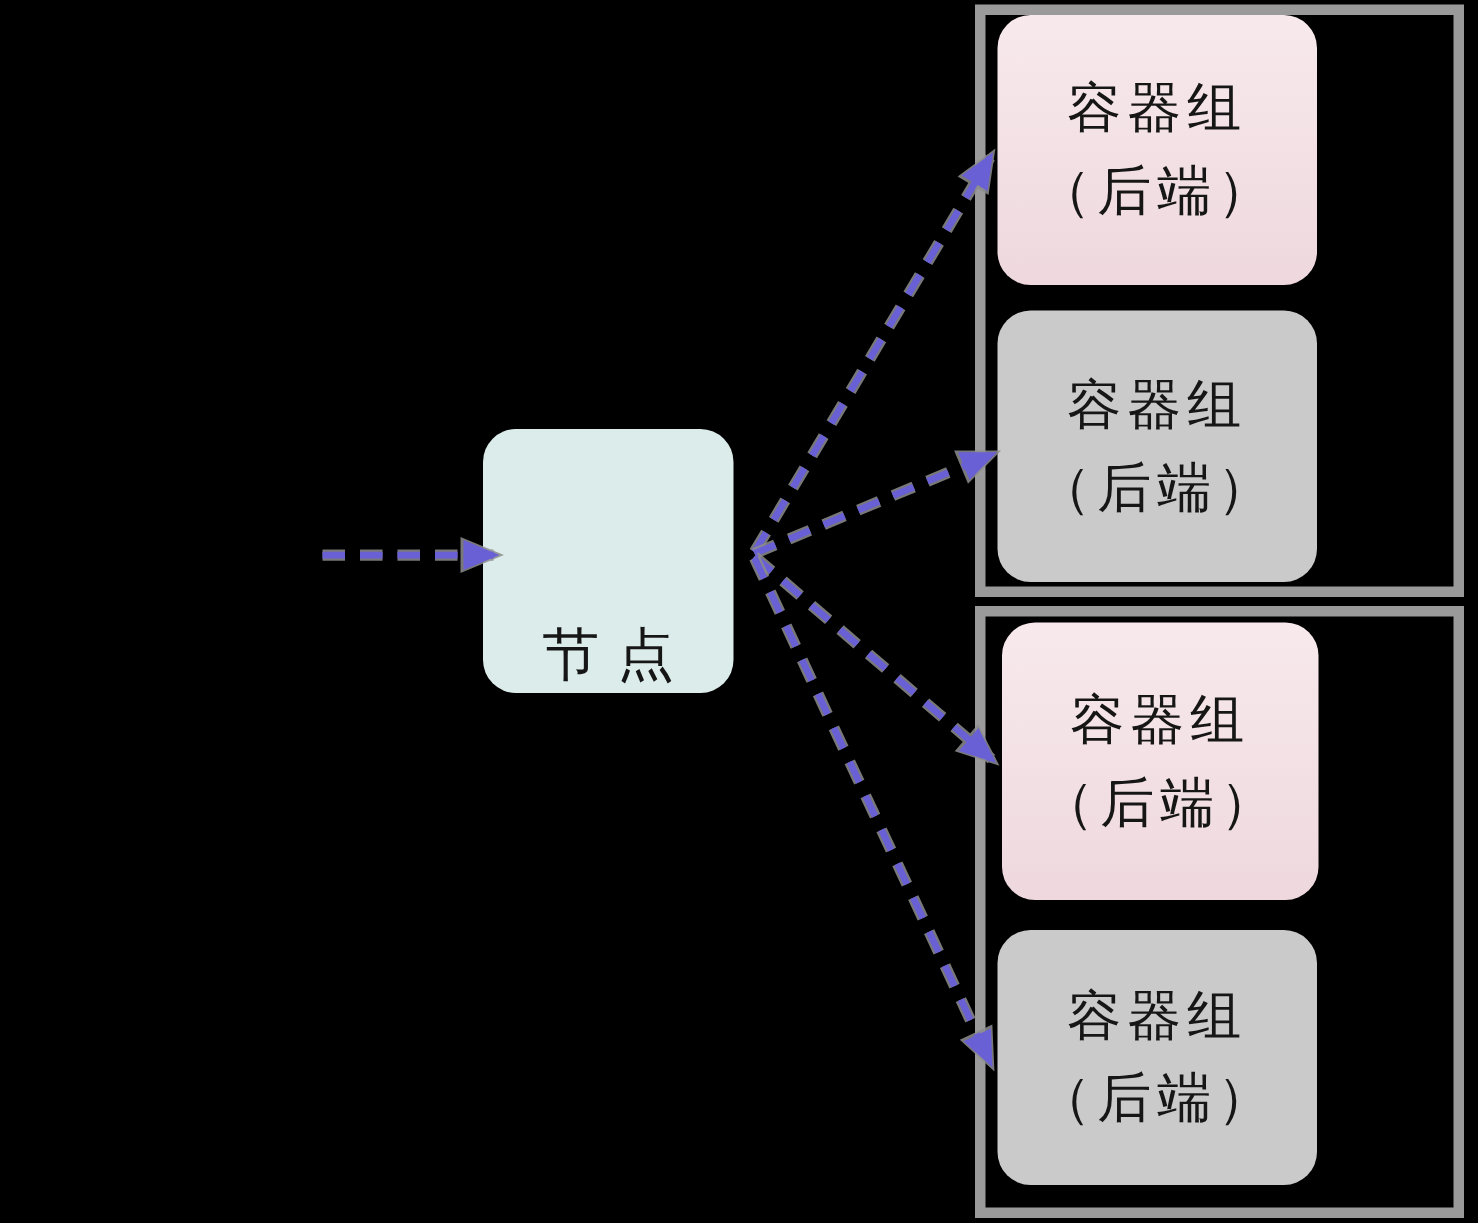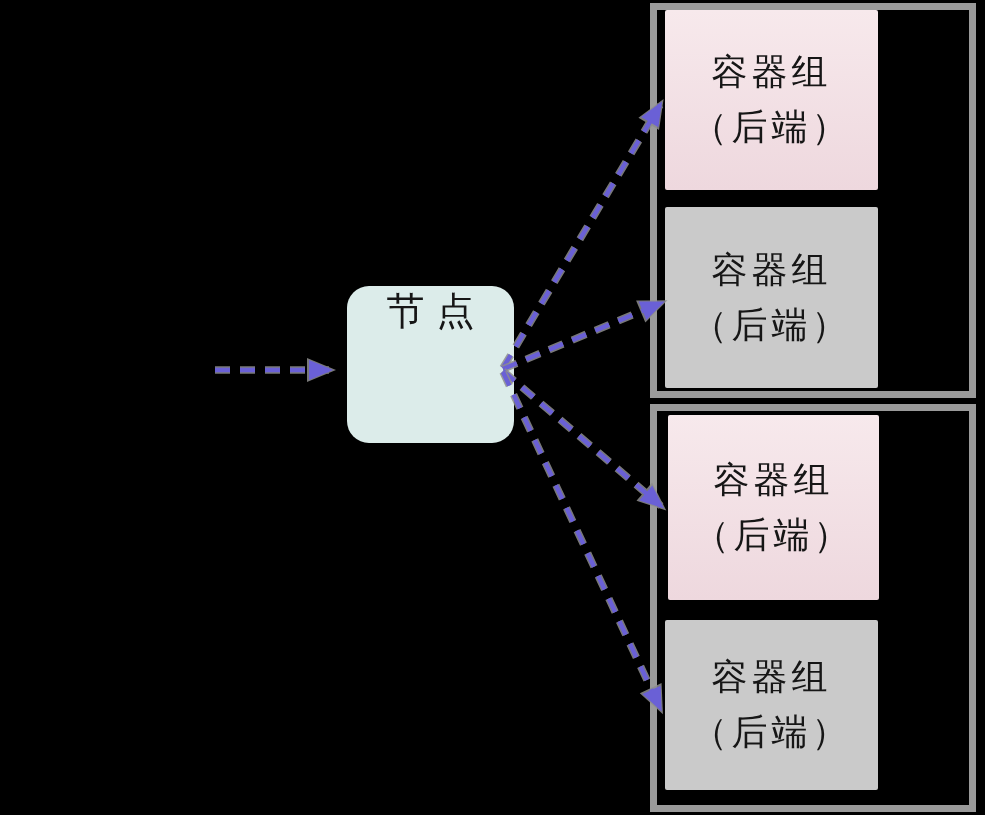--- a/index.html
+++ b/index.html
@@ -22,45 +22,45 @@
     font-family:"Liberation Serif","DejaVu Serif",serif;
   }
   .edges{position:absolute;left:0;top:0;width:985px;height:815px;z-index:2;pointer-events:none;}
   .edges marker{overflow:visible;}
   .halo{stroke:var(--arrow_halo);stroke-width:7.5;fill:none;stroke-dasharray:15 10;stroke-linecap:butt;opacity:.85;}
   .main{stroke:var(--arrow);stroke-width:4.5;fill:none;stroke-dasharray:15 10;stroke-linecap:butt;}
   .mk-purple{fill:var(--arrow);}
   .mk-gray{fill:var(--arrow_halo);}
 
   .node{
-    position:absolute;left:347px;top:286px;width:167px;height:157px;
+    position:absolute;left:322px;top:286px;width:167px;height:176px;
     background:var(--node_fill);
     border-radius:22px;
-    display:flex;align-items:flex-start;justify-content:center;
+    display:flex;align-items:flex-end;justify-content:center;
     z-index:1;
   }
   .node .node-label{
     font-size:38px;color:var(--text);
     letter-spacing:12px;padding-left:12px;
     white-space:nowrap;
   }
 
   .group{
     position:absolute;left:650px;width:326px;
     border:7px solid var(--group_border);
     box-sizing:border-box;
     background:transparent;
     z-index:1;
   }
   .group-1{top:3px;height:395px;}
   .group-2{top:404px;height:408px;}
 
   .pod{
     position:absolute;
-    border-radius:2px;
+    border-radius:22px;
     display:flex;flex-direction:column;align-items:center;justify-content:center;
     text-align:center;
   }
   .pod.pink{background:linear-gradient(180deg,var(--pink_top),var(--pink_bottom));}
   .pod.gray{background:var(--gray_box);}
   .pod .line{
     font-size:36px;line-height:55px;color:var(--text);
     letter-spacing:4px;white-space:nowrap;
   }
   

